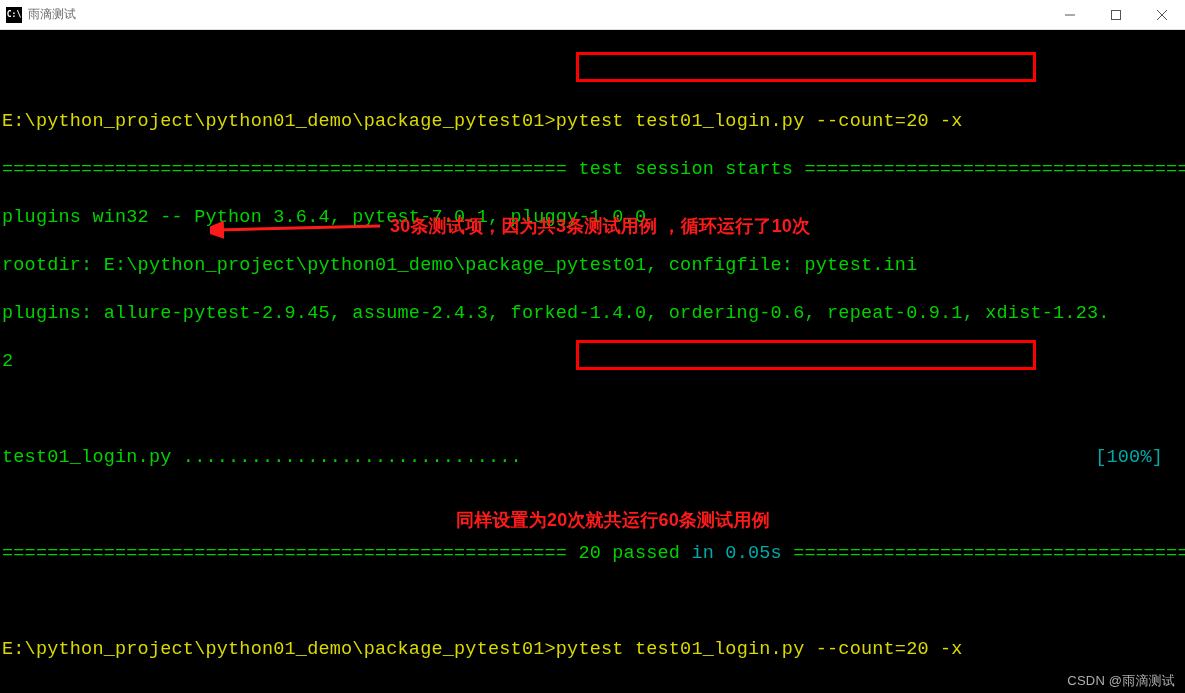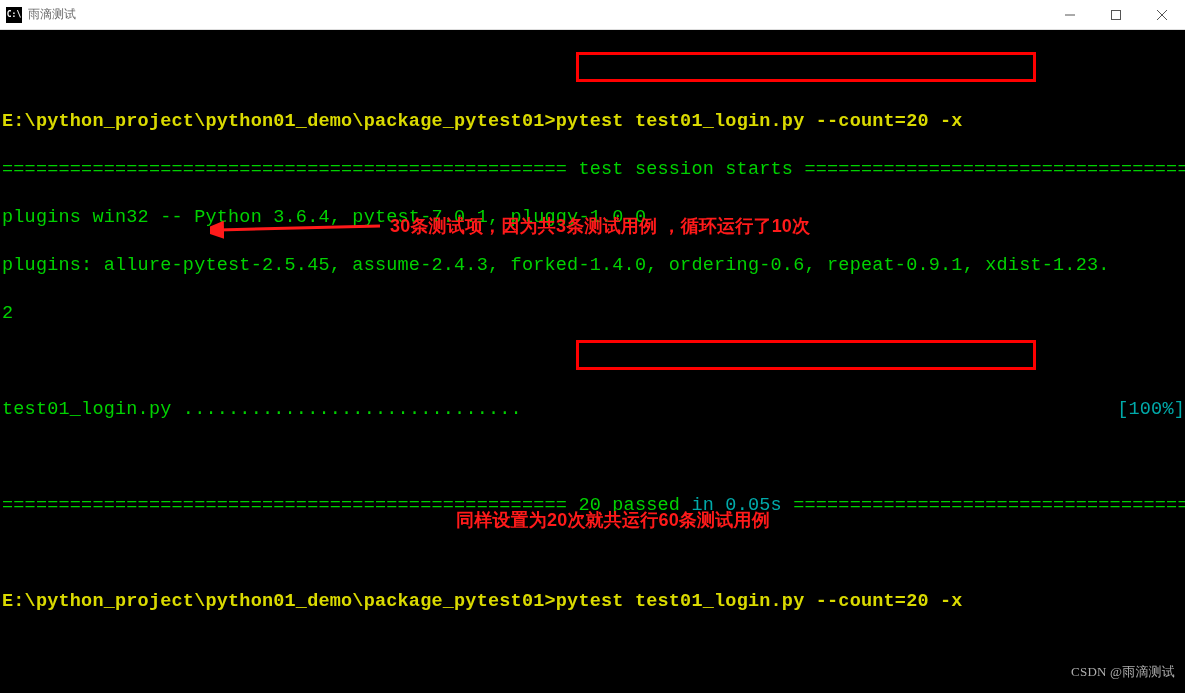--- a/index.html
+++ b/index.html
@@ -56,21 +56,21 @@
     height: calc(100% - 30px);
     padding: 8px 0px 8px 2px;
     line-height: 24px;
     white-space: pre;
     position: relative;
     overflow: hidden;
     letter-spacing: 0.2px;
   }
   .green  { color: #00d200; }
   .teal   { color: #0aa; }
-  .yellow { color: #dada00; font-weight: bold; }
+  .yellow { color: #dada00; }
   .line { white-space: pre; }
   .redbox {
     border: 3px solid #ff0000;
     position: absolute;
     pointer-events: none;
   }
   .annotation {
     position: absolute;
     color: #ff1a1a;
     font-family: "Microsoft YaHei", sans-serif;
@@ -78,23 +78,23 @@
     font-weight: bold;
     white-space: nowrap;
   }
   .arrow {
     position: absolute;
     pointer-events: none;
   }
   .watermark {
     position: absolute;
     right: 10px;
-    bottom: 9px;
+    bottom: 0;
     color: #ccc;
-    font-family: Liberation Serif, serif;
+    font-family: Liberation Sans, sans-serif;
     font-size: 13px;
     opacity: 0.85;
     text-shadow: 0 0 2px #000;
   }
 </style>
 </head>
 <body>
 
 <div class="titlebar">
   <div class="icon">
@@ -119,24 +119,25 @@
         </svg>
     </div>
   </div>
 </div>
 
 <div class="terminal">
 <div class="line"> </div>
 <div class="line"><span class="yellow">E:\python_project\python01_demo\package_pytest01&gt;</span><span class="yellow">pytest test01_login.py --count=20 -x</span></div>
 <div class="line"><span class="green">==================================================</span><span class="green"> test session starts </span><span class="green">==================================================</span></div>
 <div class="line green">plugins win32 -- Python 3.6.4, pytest-7.0.1, pluggy-1.0.0</div>
-<div class="line green">plugins: allure-pytest-2.5.45, assume-2.4.3, forked-1.4.0, ordering-0.6, repeat-0.9.1, xdist-1.23.</div>
+<div class="line green">rootdir: E:\python_project\python01_demo\package_pytest01, configfile: pytest.ini</div>
+<div class="line green">plugins: allure-pytest-2.9.45, assume-2.4.3, forked-1.4.0, ordering-0.6, repeat-0.9.1, xdist-1.23.</div>
 <div class="line green">2</div>
 <div class="line"> </div>
-<div class="line"><span class="green">test01_login.py </span><span class="green">..............................</span><span style="float:right;" class="teal">[100%]</span></div>
+<div class="line"><span class="green">test01_login.py </span><span class="green">..............................</span><span style="float:right;padding-right:22px" class="teal">[100%]</span></div>
 <div class="line"> </div>
 <div class="line"><span class="green">==================================================</span><span class="green"> 20 passed </span><span class="teal">in 0.05s</span><span class="green"> ==================================================</span></div>
 <div class="line"> </div>
 <div class="line"><span class="yellow">E:\python_project\python01_demo\package_pytest01&gt;</span><span class="yellow">pytest test01_login.py --count=20 -x</span></div>
 
 
 
 
 
 

